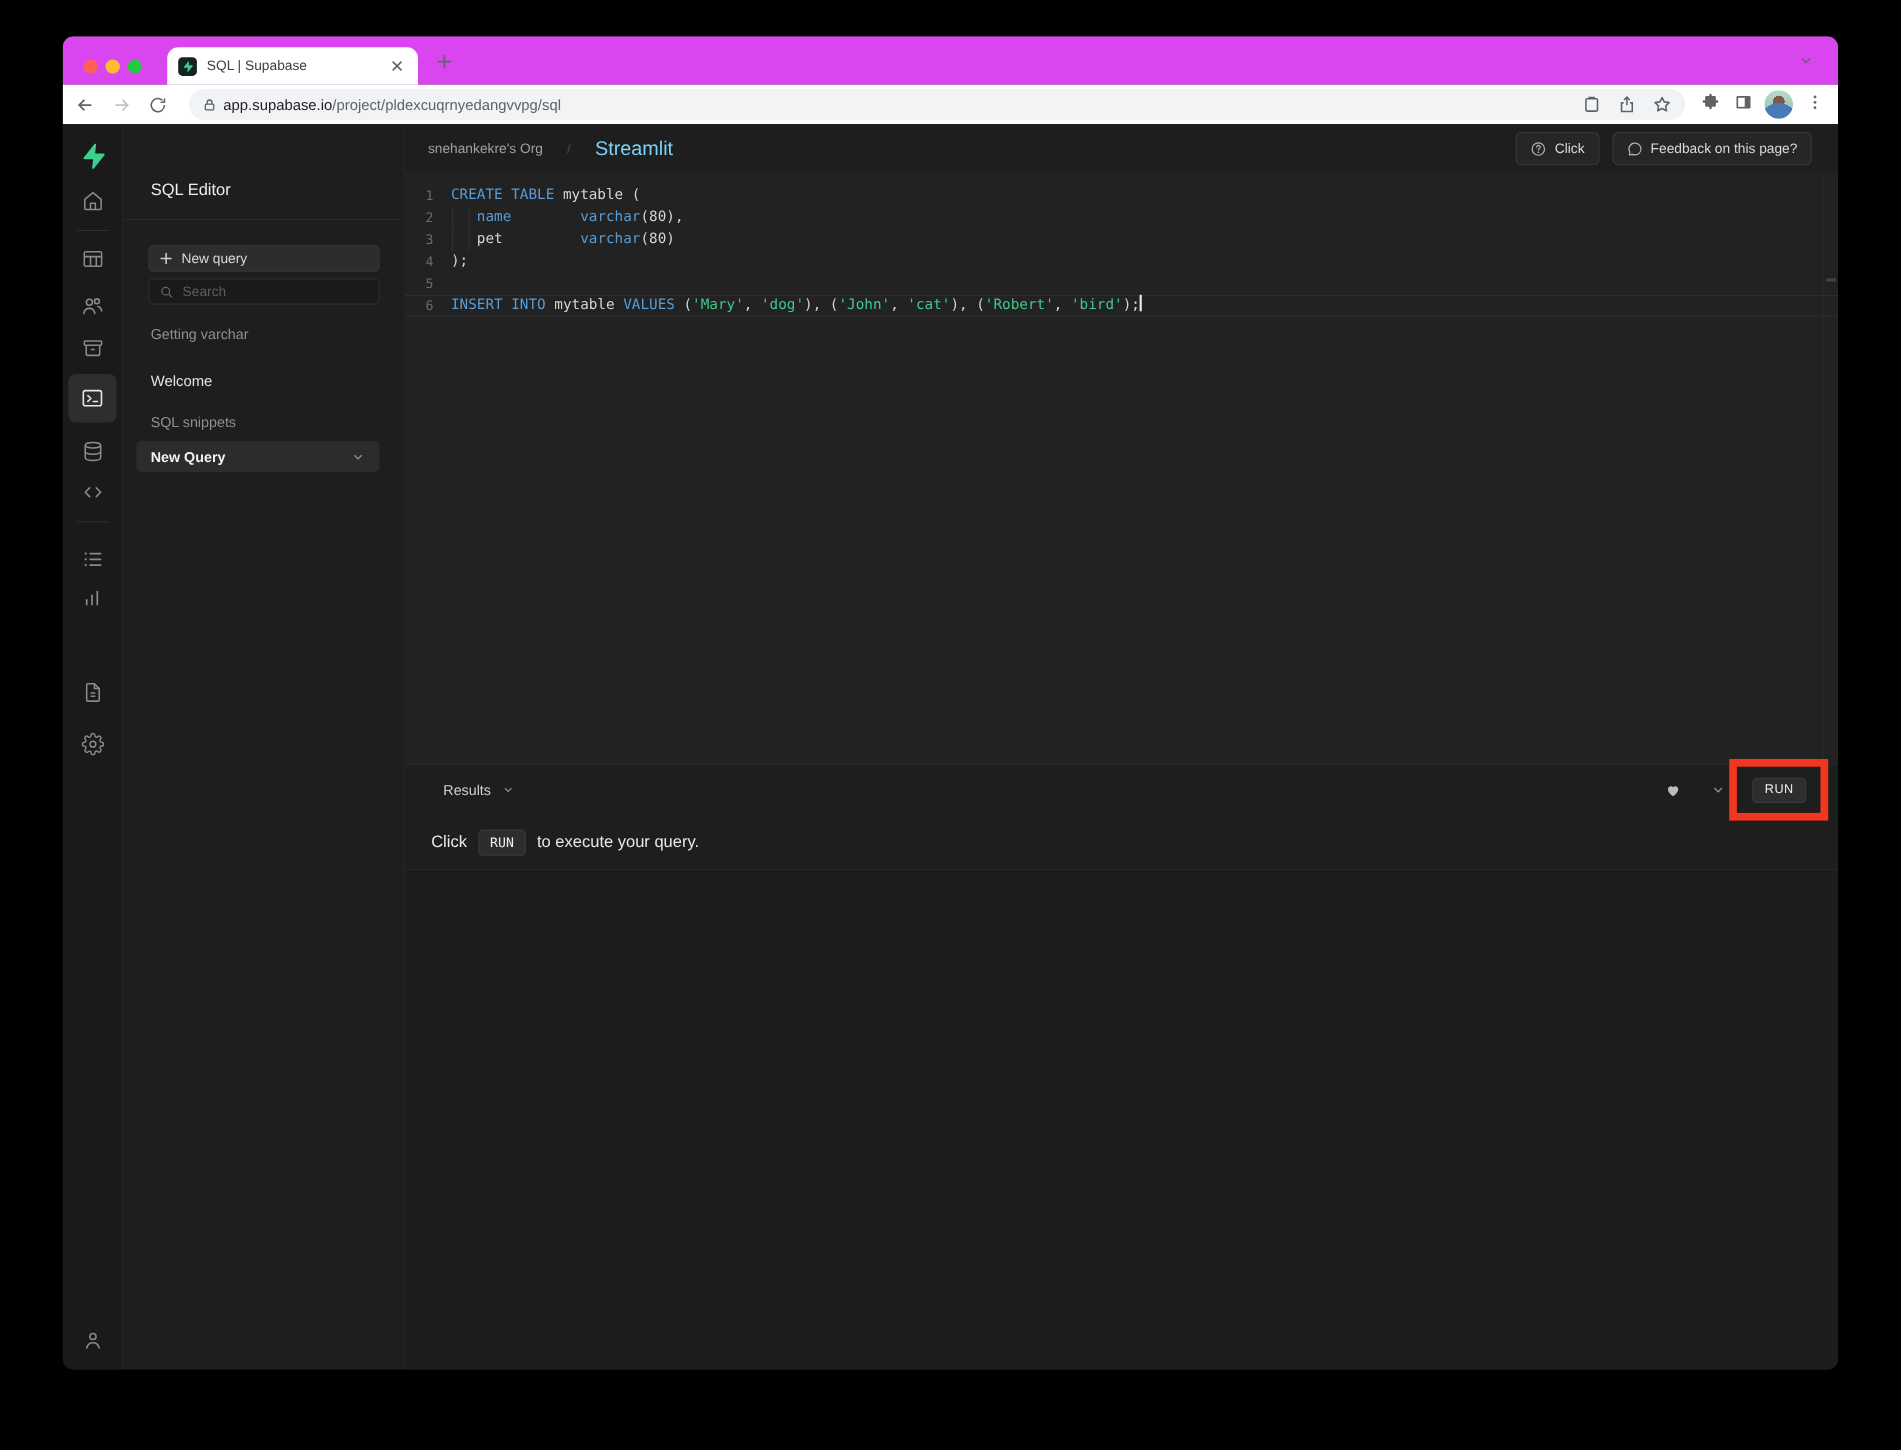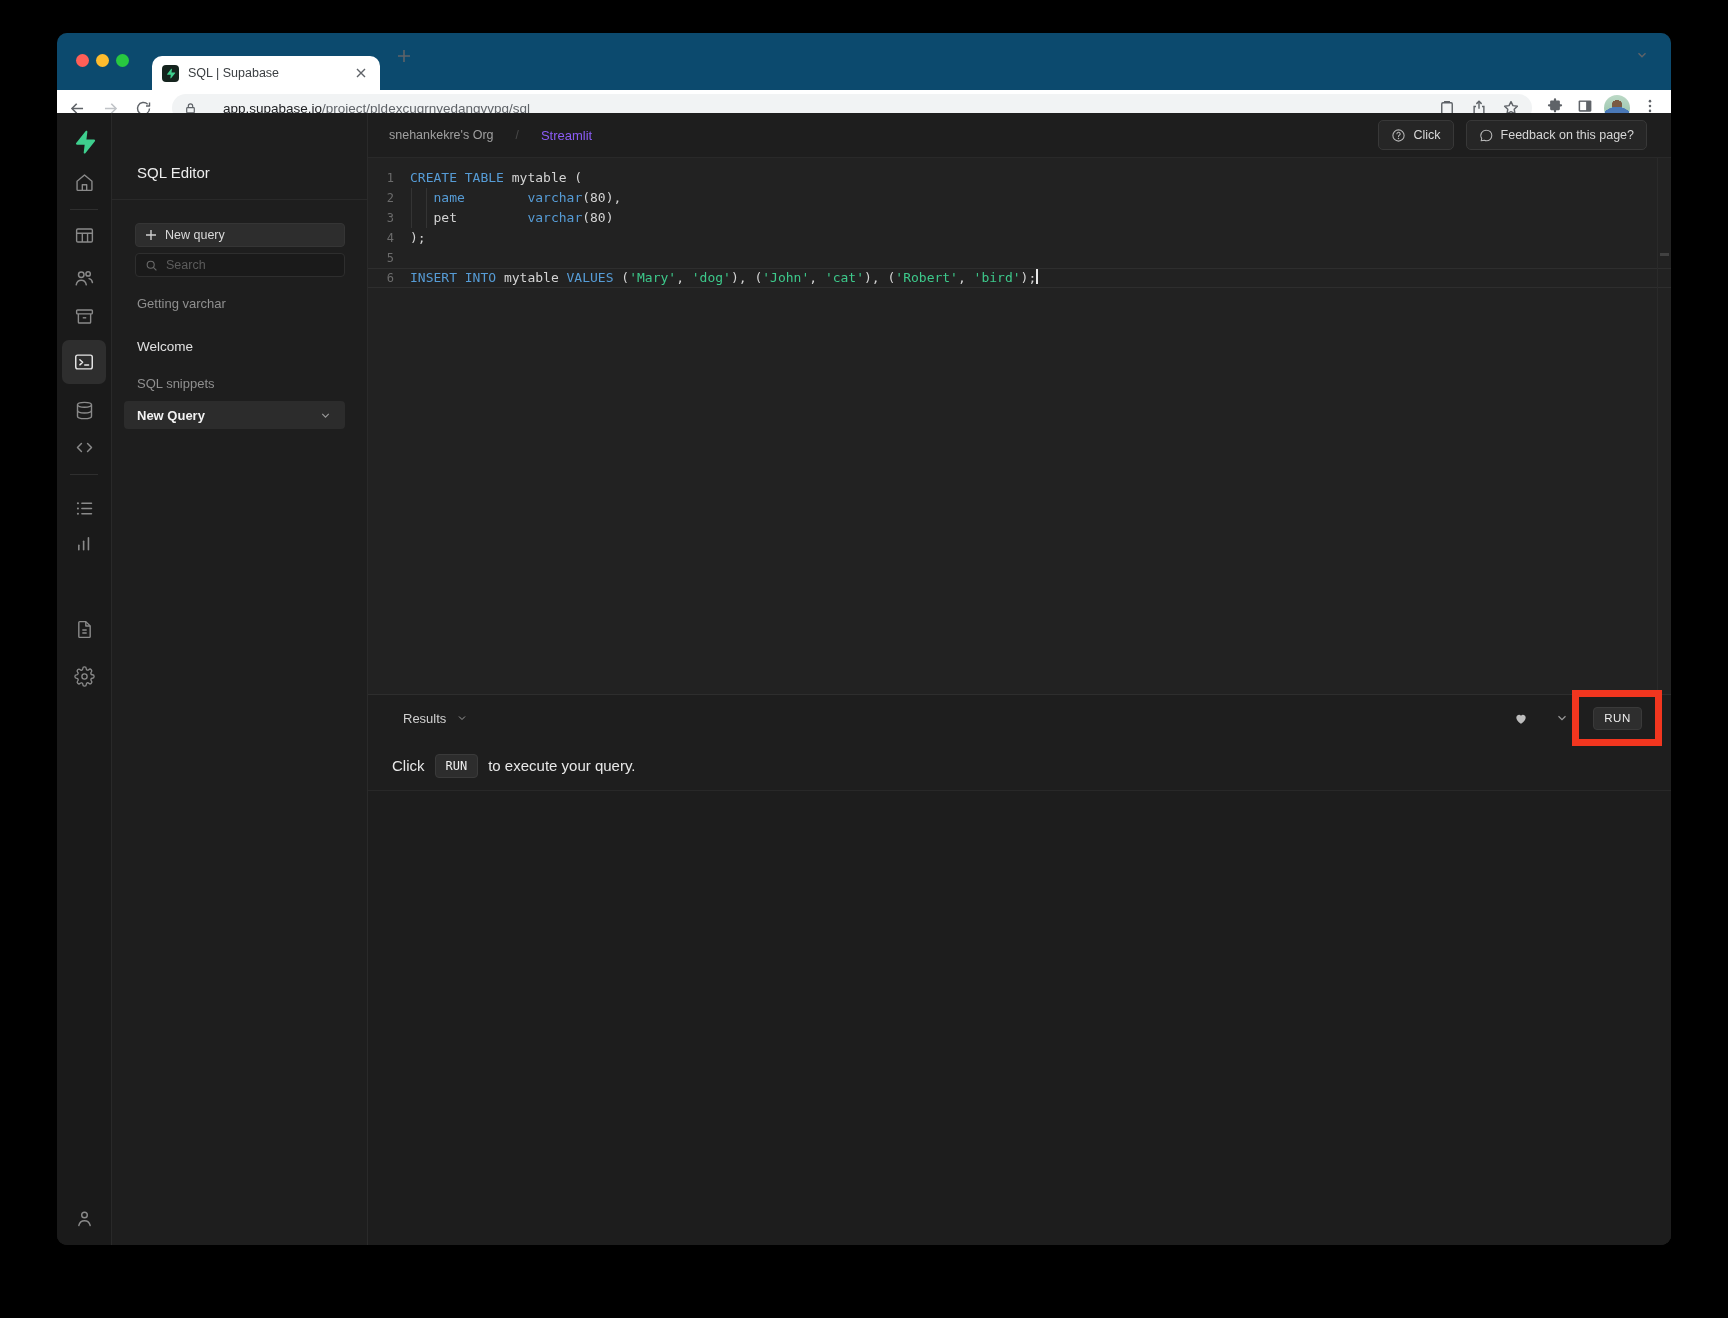--- a/index.html
+++ b/index.html
@@ -5,35 +5,35 @@
   :root{
     --green:#3ecf8e; --red:#f2361f; --kw:#569cd6; --str:#3dc98b; --txt:#d4d4d4;
   }
   *{margin:0;padding:0;box-sizing:border-box}
   html,body{background:#000}
   body{font-family:"Liberation Sans",sans-serif;-webkit-font-smoothing:antialiased}
   .canvas{position:relative;width:1728px;height:1318px;background:#000;overflow:hidden}
   .window{position:absolute;left:57px;top:33px;width:1614px;height:1212px;border-radius:10px;overflow:hidden;background:#1c1c1c;box-shadow:0 25px 70px rgba(0,0,0,.65)}
 
   
-  .tabbar{position:relative;height:57px;background:#0c4a6e}
+  .tabbar{position:relative;height:44px;background:#d946ef}
   .traffic{position:absolute;left:19px;top:21px;display:flex;gap:7px}
   .light{width:13px;height:13px;border-radius:50%}
   .light.red{background:#ff5f57}.light.yellow{background:#febc2e}.light.green{background:#28c840}
   .tab{position:absolute;left:95px;bottom:0;width:228px;height:34px;background:#fff;border-radius:10px 10px 0 0;display:flex;align-items:center;padding:0 10px}
   .favicon{width:17px;height:17px;border-radius:4px;background:#15241e;display:flex;align-items:center;justify-content:center;flex:none}
   .tab-title{font-size:12.5px;color:#3c4043;margin-left:9px;white-space:nowrap;overflow:hidden}
   .tab-close{margin-left:auto;width:18px;height:18px;display:flex;align-items:center;justify-content:center;border-radius:50%;color:#5f6368}
   .newtab{position:absolute;left:337px;top:13px;width:20px;height:20px;display:flex;align-items:center;justify-content:center;color:#5f6368}
   .tabs-chevron{position:absolute;left:1578px;top:15px;color:#5f6368}
   .urlbar{position:relative;height:36px;background:#fff}
   .nav-btn{position:absolute;top:4px;width:28px;height:28px;display:flex;align-items:center;justify-content:center;color:#5f6368}
   .nav-btn.fwd{color:#c0c3c7}
   .omnibox{position:absolute;left:115px;top:4px;width:1360px;height:28px;background:#f1f3f4;border-radius:14px;display:flex;align-items:center;padding:0 12px}
-  .url-text{margin-left:26px;font-size:13.5px;color:#202124;white-space:nowrap}
+  .url-text{margin-left:6px;font-size:13.5px;color:#202124;white-space:nowrap}
   .url-text .path{color:#5f6368}
   .omni-right{margin-left:auto;display:flex;align-items:center;gap:14px;color:#5f6368}
   .bar-icon{position:absolute;top:7px;width:18px;height:18px;color:#5f6368}
   .avatar{position:absolute;left:1547px;top:5px;width:26px;height:26px;border-radius:50%;
     background:
       radial-gradient(circle at 50% 112%, #4a79b8 0 54%, transparent 55%),
       radial-gradient(circle at 50% 40%, #7a5a44 0 26%, transparent 27%),
       linear-gradient(#bcd9c6,#8fbfa6);}
 
   
@@ -53,21 +53,21 @@
   .search-box input::placeholder{color:#5c5c5c}
   .sec-label{position:absolute;left:25px;font-size:13px;color:#8f8f8f}
   .item-plain{position:absolute;left:25px;font-size:13.5px;color:#e0e0e0}
   .item-selected{position:absolute;left:12px;top:288px;width:221px;height:28px;background:#2c2c2c;border-radius:4px;display:flex;align-items:center;padding:0 13px;color:#f2f2f2;font-size:13px;font-weight:bold}
   .item-selected .chev{margin-left:auto;color:#9a9a9a}
 
   .main{flex:1;display:flex;flex-direction:column;background:#1e1e1e;min-width:0;position:relative}
   .main-header{height:45px;flex:none;border-bottom:1px solid #292929;display:flex;align-items:center;padding:0 24px 0 21px}
   .crumb-org{font-size:12.5px;color:#a0a0a0}
   .crumb-sep{font-size:12px;color:#4a4a4a;margin:0 22px}
-  .crumb-proj{font-size:13px;color:#8b5cf6}
+  .crumb-proj{font-size:18px;color:#7dd3fc}
   .hdr-right{margin-left:auto;display:flex;gap:12px}
   .hdr-btn{height:30px;border-radius:5px;background:#262626;border:1px solid #383838;display:flex;align-items:center;padding:0 12px;gap:7px;color:#d8d8d8;font-size:12.5px}
 
   .editor{height:536px;flex:none;background:#222;position:relative;padding-top:10px;overflow:hidden}
   .code-line{height:20px;display:flex;font-family:"DejaVu Sans Mono",monospace;font-size:13px;line-height:20px}
   .code-line.active{box-shadow:inset 0 1px 0 #2e2e2e, inset 0 -1px 0 #2e2e2e}
   .ln{width:26px;text-align:right;color:#6b6b6b;font-size:12px;flex:none}
   .lc{margin-left:16px;white-space:pre;position:relative;color:var(--txt)}
   .code-line.guides .lc::before{content:"";position:absolute;left:1px;top:0;bottom:0;width:1px;background:#343434}
   .code-line.guides .lc::after{content:"";position:absolute;left:16px;top:0;bottom:0;width:1px;background:#343434}

